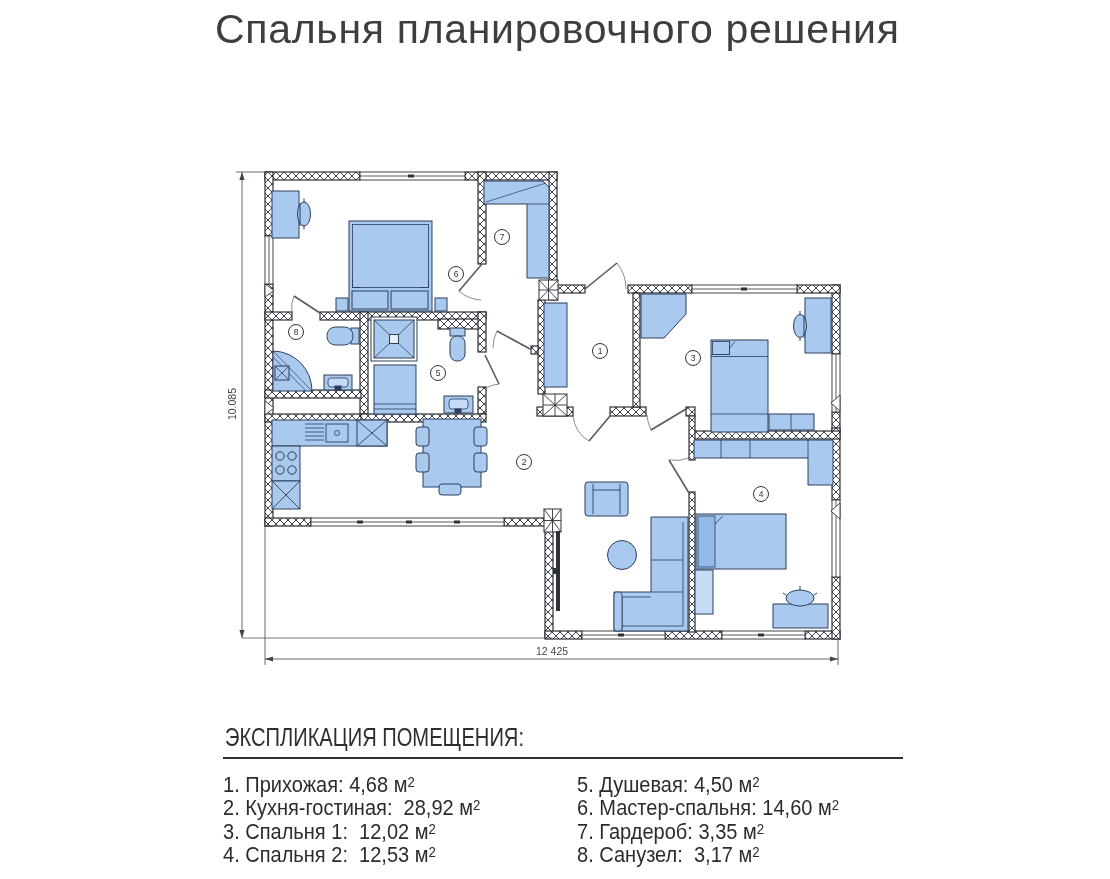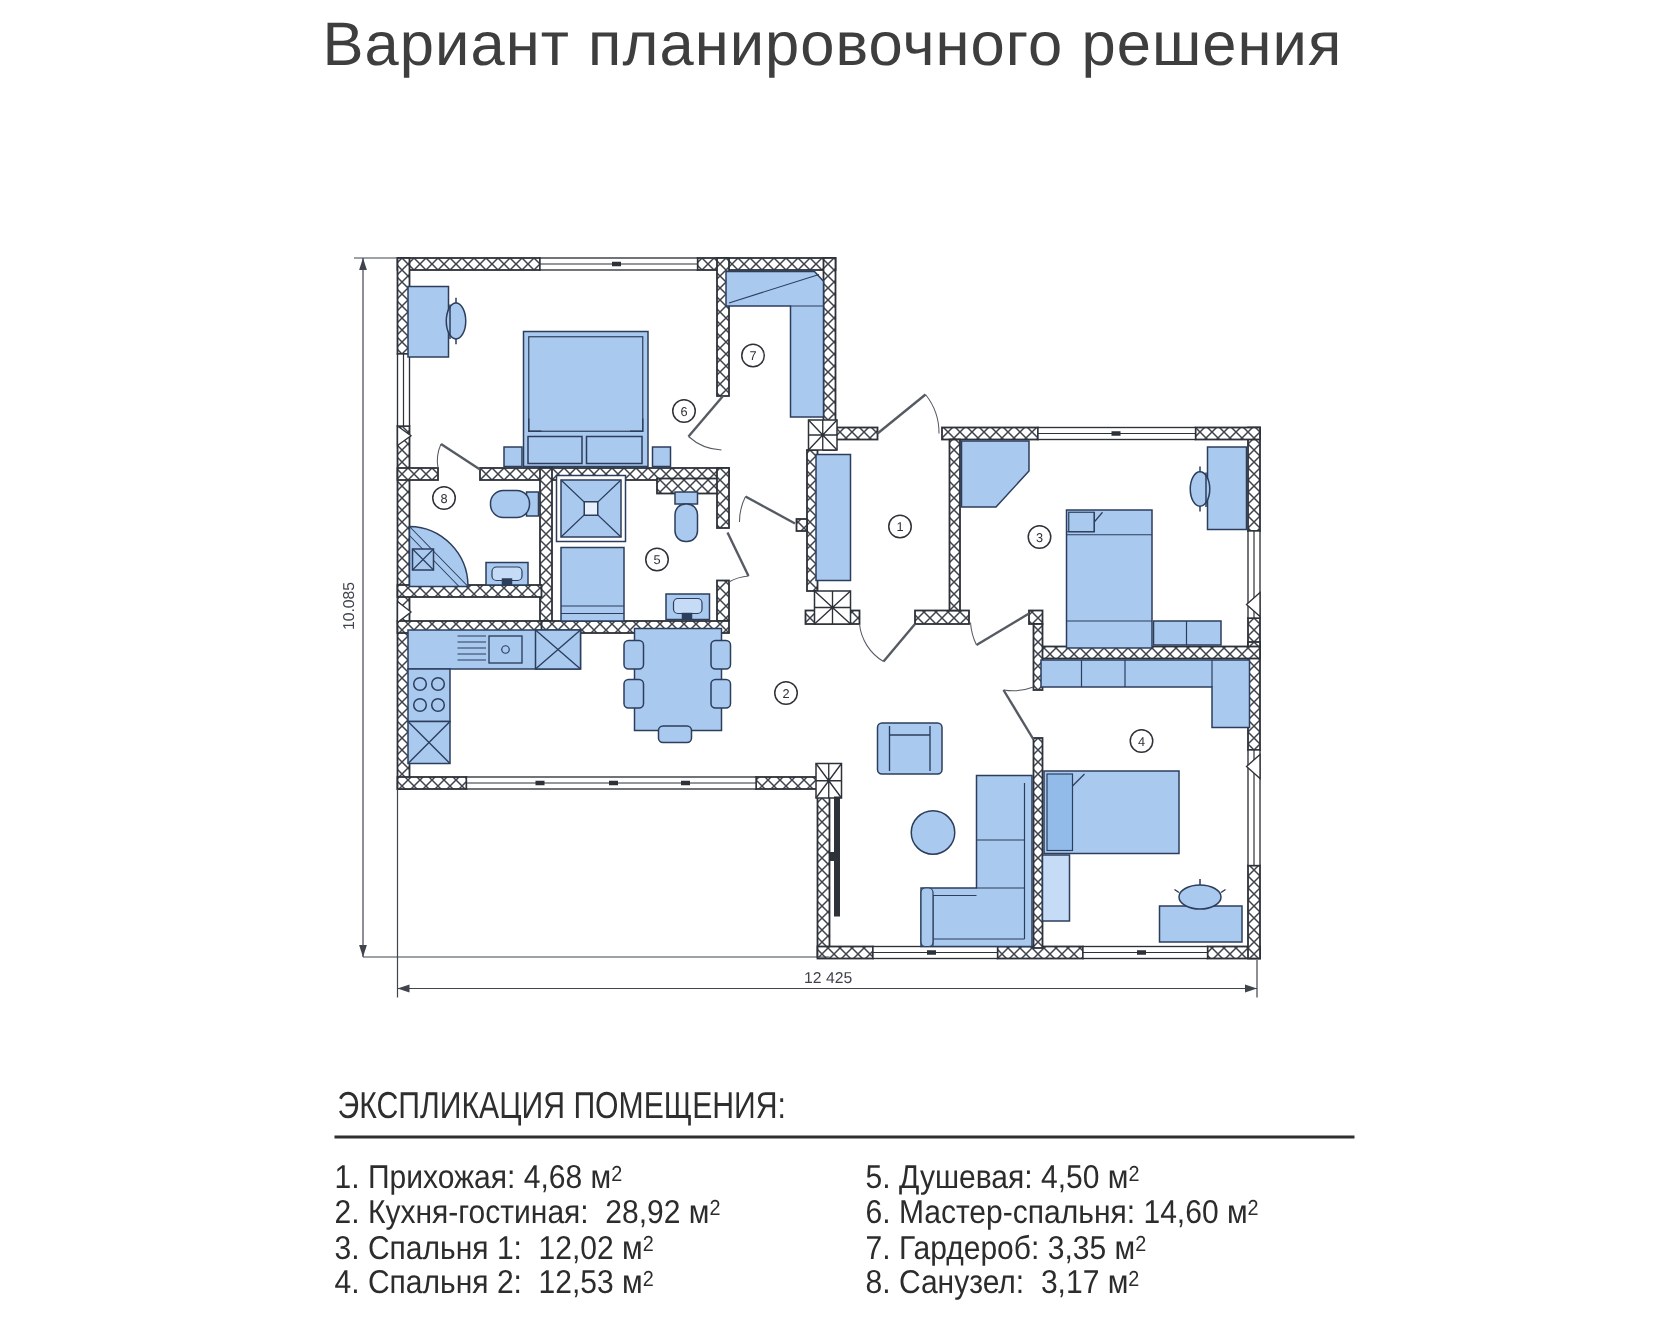--- a/index.html
+++ b/index.html
@@ -9,21 +9,21 @@
 .exphead{position:absolute;left:225px;top:723px;font-size:25px;color:#2e2e2e;white-space:nowrap;transform:scaleX(0.805);transform-origin:0 0;}
 .exprule{position:absolute;left:223px;top:756.5px;width:680px;height:2.5px;background:#2f2f2f;}
 .col{position:absolute;font-size:22px;color:#2c2c2c;line-height:23.4px;white-space:nowrap;transform:scaleX(0.91);transform-origin:0 0;}
 .col1{left:223px;top:773px;}
 .col2{left:577px;top:773px;}
 sup{font-size:14.5px;line-height:0;vertical-align:5px;}
 </style>
 </head>
 <body>
 
-<div class="title">Вариант планировочного решения</div>
+<div class="title">Спальня планировочного решения</div>
 
 <div class="planwrap">
 <svg width="1110" height="700" viewBox="0 0 1110 700">
 <defs>
 <pattern id="h" width="8" height="8" patternUnits="userSpaceOnUse">
 <rect width="8" height="8" fill="#ffffff"></rect>
 <path d="M0,0L8,8M8,0L0,8" stroke="#3d424b" stroke-width="1" fill="none"></path>
 </pattern>
 </defs>
 <g id="plan" stroke-linecap="butt">

